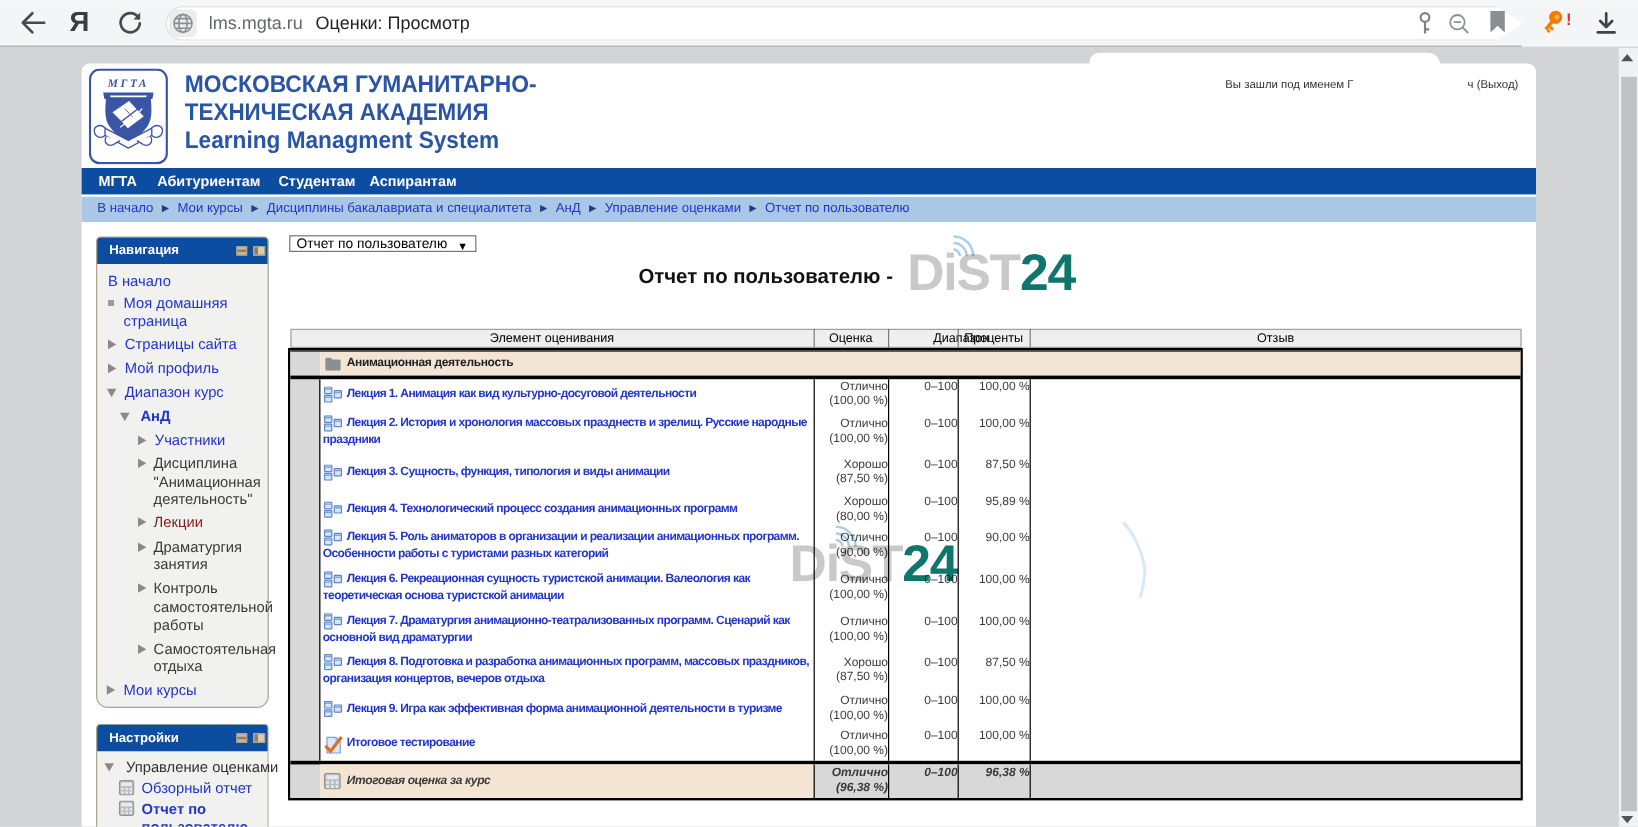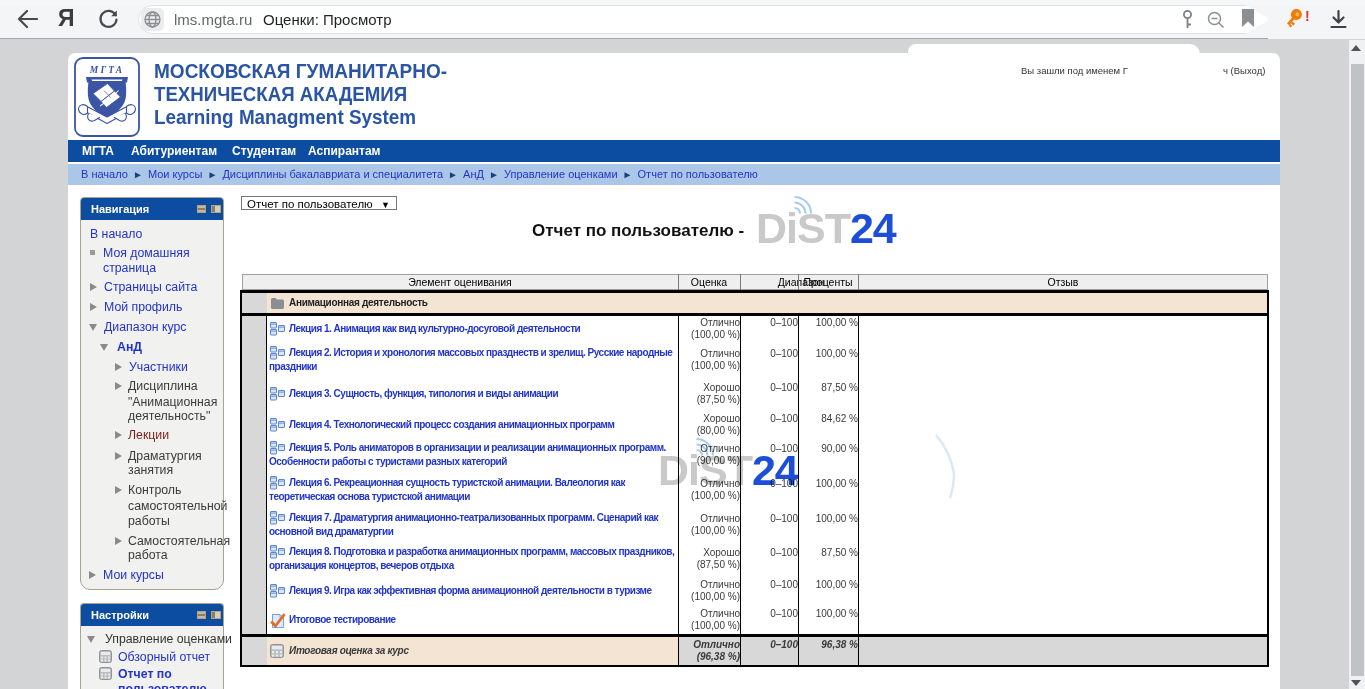--- a/index.html
+++ b/index.html
@@ -28,21 +28,21 @@
 .si{position:absolute;font-size:12.3px;white-space:nowrap}
 .tri{position:absolute;width:0;height:0;border-left:7px solid #8a8a8a;border-top:4.5px solid transparent;border-bottom:4.5px solid transparent}
 .trid{position:absolute;width:0;height:0;border-top:7px solid #8a8a8a;border-left:4.5px solid transparent;border-right:4.5px solid transparent}
 .sq{position:absolute;width:5px;height:5px;background:#9a9a9a}
 .hico1{position:absolute;width:9px;height:8px;background:#c8b99e;border:1px solid #b0a285}
 .hico2{position:absolute;width:10px;height:8px;background:#d8cdb6;border:1px solid #b0a285}
 
 #sel{position:absolute;left:241px;top:196px;width:156px;height:14px;border:1px solid #767676;background:#fff;font-size:11.5px;line-height:12px}
 #heading{position:absolute;left:532px;top:221px;font-size:17px;font-weight:bold;color:#111}
 .wm{position:absolute;font-size:43px;font-weight:bold;letter-spacing:-1px;mix-blend-mode:multiply;white-space:nowrap}
-.wm .g{color:#c9c9c9}.wm .o{color:#1d4ed8}
+.wm .g{color:#c9c9c9}.wm .o{color:#0f766e}
 
 #thead{position:absolute;left:242px;top:274px;width:1026px;height:16px;background:#efefef;border:1px solid #a0a0a0;font-size:11px;color:#000}
 .thc{position:absolute;height:16px;line-height:17px;text-align:center;font-size:10.5px;color:#000}
 #tbody{position:absolute;left:240px;top:290px;width:1029px;height:377px;border:2px solid #000;background:#fff}
 .ltxt{position:absolute;font-size:10px;letter-spacing:-0.5px;font-weight:bold;color:#2135cc;line-height:14px;white-space:nowrap}
 .gr{position:absolute;font-size:10px;color:#3a3a3a;text-align:right;line-height:12px}
 </style></head>
 <body>
 
 <div id="toolbar"></div>
@@ -170,21 +170,21 @@
  <div class="si" style="left:128px;top:428px;color:#7f1d1d">Лекции</div>
  <div class="tri" style="left:115px;top:452px"></div>
  <div class="si" style="left:128px;top:449px;color:#3b3b3b">Драматургия</div>
  <div class="si" style="left:128px;top:463px;color:#3b3b3b">занятия</div>
  <div class="tri" style="left:115px;top:486px"></div>
  <div class="si" style="left:128px;top:483px;color:#3b3b3b">Контроль</div>
  <div class="si" style="left:128px;top:499px;color:#3b3b3b">самостоятельной</div>
  <div class="si" style="left:128px;top:514px;color:#3b3b3b">работы</div>
  <div class="tri" style="left:115px;top:537px"></div>
  <div class="si" style="left:128px;top:534px;color:#3b3b3b">Самостоятельная</div>
- <div class="si" style="left:128px;top:548px;color:#3b3b3b">работа</div>
+ <div class="si" style="left:128px;top:548px;color:#3b3b3b">отдыха</div>
  <div class="tri" style="left:89px;top:571px"></div>
  <div class="si" style="left:103px;top:568px"><span class="lnk">Мои курсы</span></div>
  <div class="blk" style="top:603px;height:90px;border-radius:4px 4px 0 0;border-bottom:none">
   <div class="bhead" style="border-radius:3px 3px 0 0">Настройки</div>
  </div>
  <div class="hico1" style="left:197px;top:611px"></div>
     <div class="abs" style="left:198px;top:614px;width:7px;height:2px;background:#8d7f63"></div>
  <div class="hico2" style="left:211px;top:611px"></div>
     <div class="abs" style="left:212px;top:612px;width:3px;height:6px;background:#8d7f63"></div>
  <div class="trid" style="left:87px;top:636px"></div>
@@ -314,21 +314,21 @@
       <g stroke="#5b85cc" stroke-width="1" fill="#d9e6f8">
         <rect x="0.5" y="0.5" width="6" height="5.5" rx="0.5"></rect>
         <rect x="0.5" y="7.5" width="6" height="5.5" rx="0.5"></rect>
         <rect x="8.5" y="3.5" width="6" height="6" rx="0.5"></rect>
       </g>
       <path d="M1 1.5 h5 v1.2 h-5 z M1 8.5 h5 v1.2 h-5 z M9 4.5 h5 v1.2 h-5 z" fill="#7ea3dd"></path>
     </svg>
  <div class="ltxt" style="left:289px;top:417.8px">Лекция 4. Технологический процесс создания анимационных программ</div>
  <div class="gr" style="left:678px;top:412.8px;width:62px">Хорошо<br>(80,00 %)</div>
  <div class="gr" style="left:740px;top:412.8px;width:58px">0–100</div>
- <div class="gr" style="left:798px;top:412.8px;width:60px">84,62 %</div>
+ <div class="gr" style="left:798px;top:412.8px;width:60px">95,89 %</div>
  <svg class="abs" style="left:270px;top:441.2px" width="15" height="14" viewBox="0 0 15 14">
       <g stroke="#5b85cc" stroke-width="1" fill="#d9e6f8">
         <rect x="0.5" y="0.5" width="6" height="5.5" rx="0.5"></rect>
         <rect x="0.5" y="7.5" width="6" height="5.5" rx="0.5"></rect>
         <rect x="8.5" y="3.5" width="6" height="6" rx="0.5"></rect>
       </g>
       <path d="M1 1.5 h5 v1.2 h-5 z M1 8.5 h5 v1.2 h-5 z M9 4.5 h5 v1.2 h-5 z" fill="#7ea3dd"></path>
     </svg>
  <div class="ltxt" style="left:289px;top:441.2px">Лекция 5. Роль аниматоров в организации и реализации анимационных программ.</div>
  <div class="ltxt" style="left:269px;top:455.2px">Особенности работы с туристами разных категорий</div>

